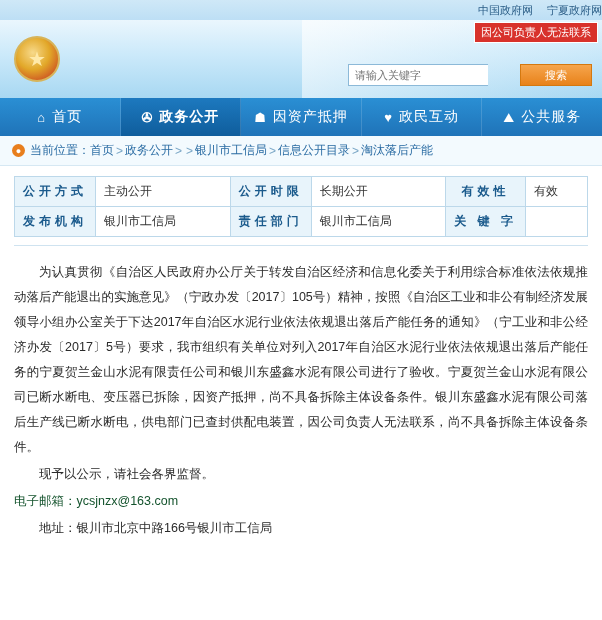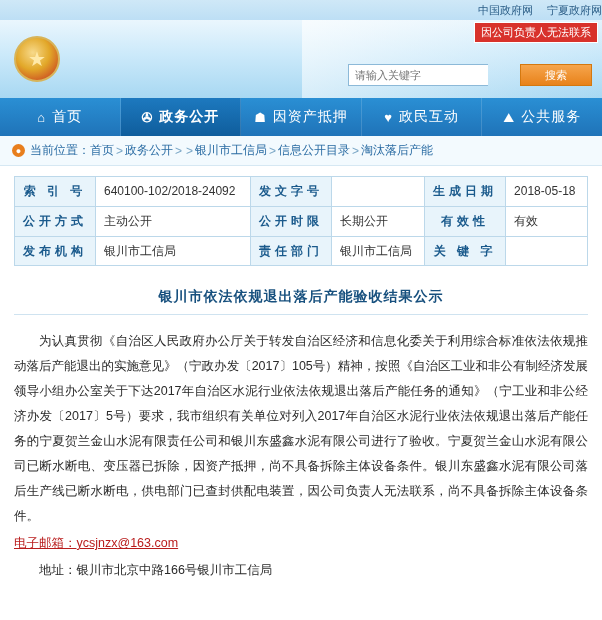--- a/index.html
+++ b/index.html
@@ -211,21 +211,21 @@
 
   .body-text {
     font-size: 12.5px;
     line-height: 2.0;
     color: #2a2a2a;
     text-align: justify;
   }
   .body-text p { margin: 0 0 2px 0; text-indent: 2em; }
   .body-text p.noindent { text-indent: 0; }
   .contact { text-indent: 2em; }
-  .mail { color: #b91c1c; text-indent: 2em; text-decoration: underline; }
+  .mail { color: #14532d; text-indent: 2em; }
 </style>
 </head>
 <body>
 
 <div class="topstrip">
   <span class="tl">中国政府网</span>
   <span class="tl">宁夏政府网</span>
 </div>
 
 <div class="header">
@@ -276,51 +276,43 @@
   <span class="sep">&gt;</span>
   <a>信息公开目录</a>
   <span class="sep">&gt;</span>
   <a>淘汰落后产能</a>
 </div>
 
 <div class="main">
 
   <table class="meta">
     <tbody>
-        <tr>
-      <td class="lbl">索 引 号</td>
-      <td class="val">640100-102/2018-24092</td>
-      <td class="lbl">发文字号</td>
-      <td class="val"></td>
-      <td class="lbl">生成日期</td>
-      <td class="val">2018-05-18</td>
-    </tr>
     <tr>
       <td class="lbl">公开方式</td>
       <td class="val">主动公开</td>
       <td class="lbl">公开时限</td>
       <td class="val">长期公开</td>
       <td class="lbl">有效性</td>
       <td class="val">有效</td>
     </tr>
     <tr>
       <td class="lbl">发布机构</td>
       <td class="val">银川市工信局</td>
       <td class="lbl">责任部门</td>
       <td class="val">银川市工信局</td>
       <td class="lbl">关 键 字</td>
       <td class="val"></td>
     </tr>
   </tbody>
     </table>
 
-  <div class="doctitle">银川市依法依规退出落后产能验收结果公示</div>
   <div class="rule"></div>
 
   <div class="body-text">
     <p>为认真贯彻《自治区人民政府办公厅关于转发自治区经济和信息化委关于利用综合标准依法依规推动落后产能退出的实施意见》（宁政办发〔2017〕105号）精神，按照《自治区工业和非公有制经济发展领导小组办公室关于下达2017年自治区水泥行业依法依规退出落后产能任务的通知》（宁工业和非公经济办发〔2017〕5号）要求，我市组织有关单位对列入2017年自治区水泥行业依法依规退出落后产能任务的宁夏贺兰金山水泥有限责任公司和银川东盛鑫水泥有限公司进行了验收。宁夏贺兰金山水泥有限公司已断水断电、变压器已拆除，因资产抵押，尚不具备拆除主体设备条件。银川东盛鑫水泥有限公司落后生产线已断水断电，供电部门已查封供配电装置，因公司负责人无法联系，尚不具备拆除主体设备条件。</p>
+    <p>现予以公示，请社会各界监督。</p>
     <p class="noindent mail">
       <span>电子邮箱：</span><span>ycsjnzx@163.com</span>
     </p>
     <p class="contact">地址：银川市北京中路166号银川市工信局</p>
   </div>
 
 </div>
 
 </body></html>

